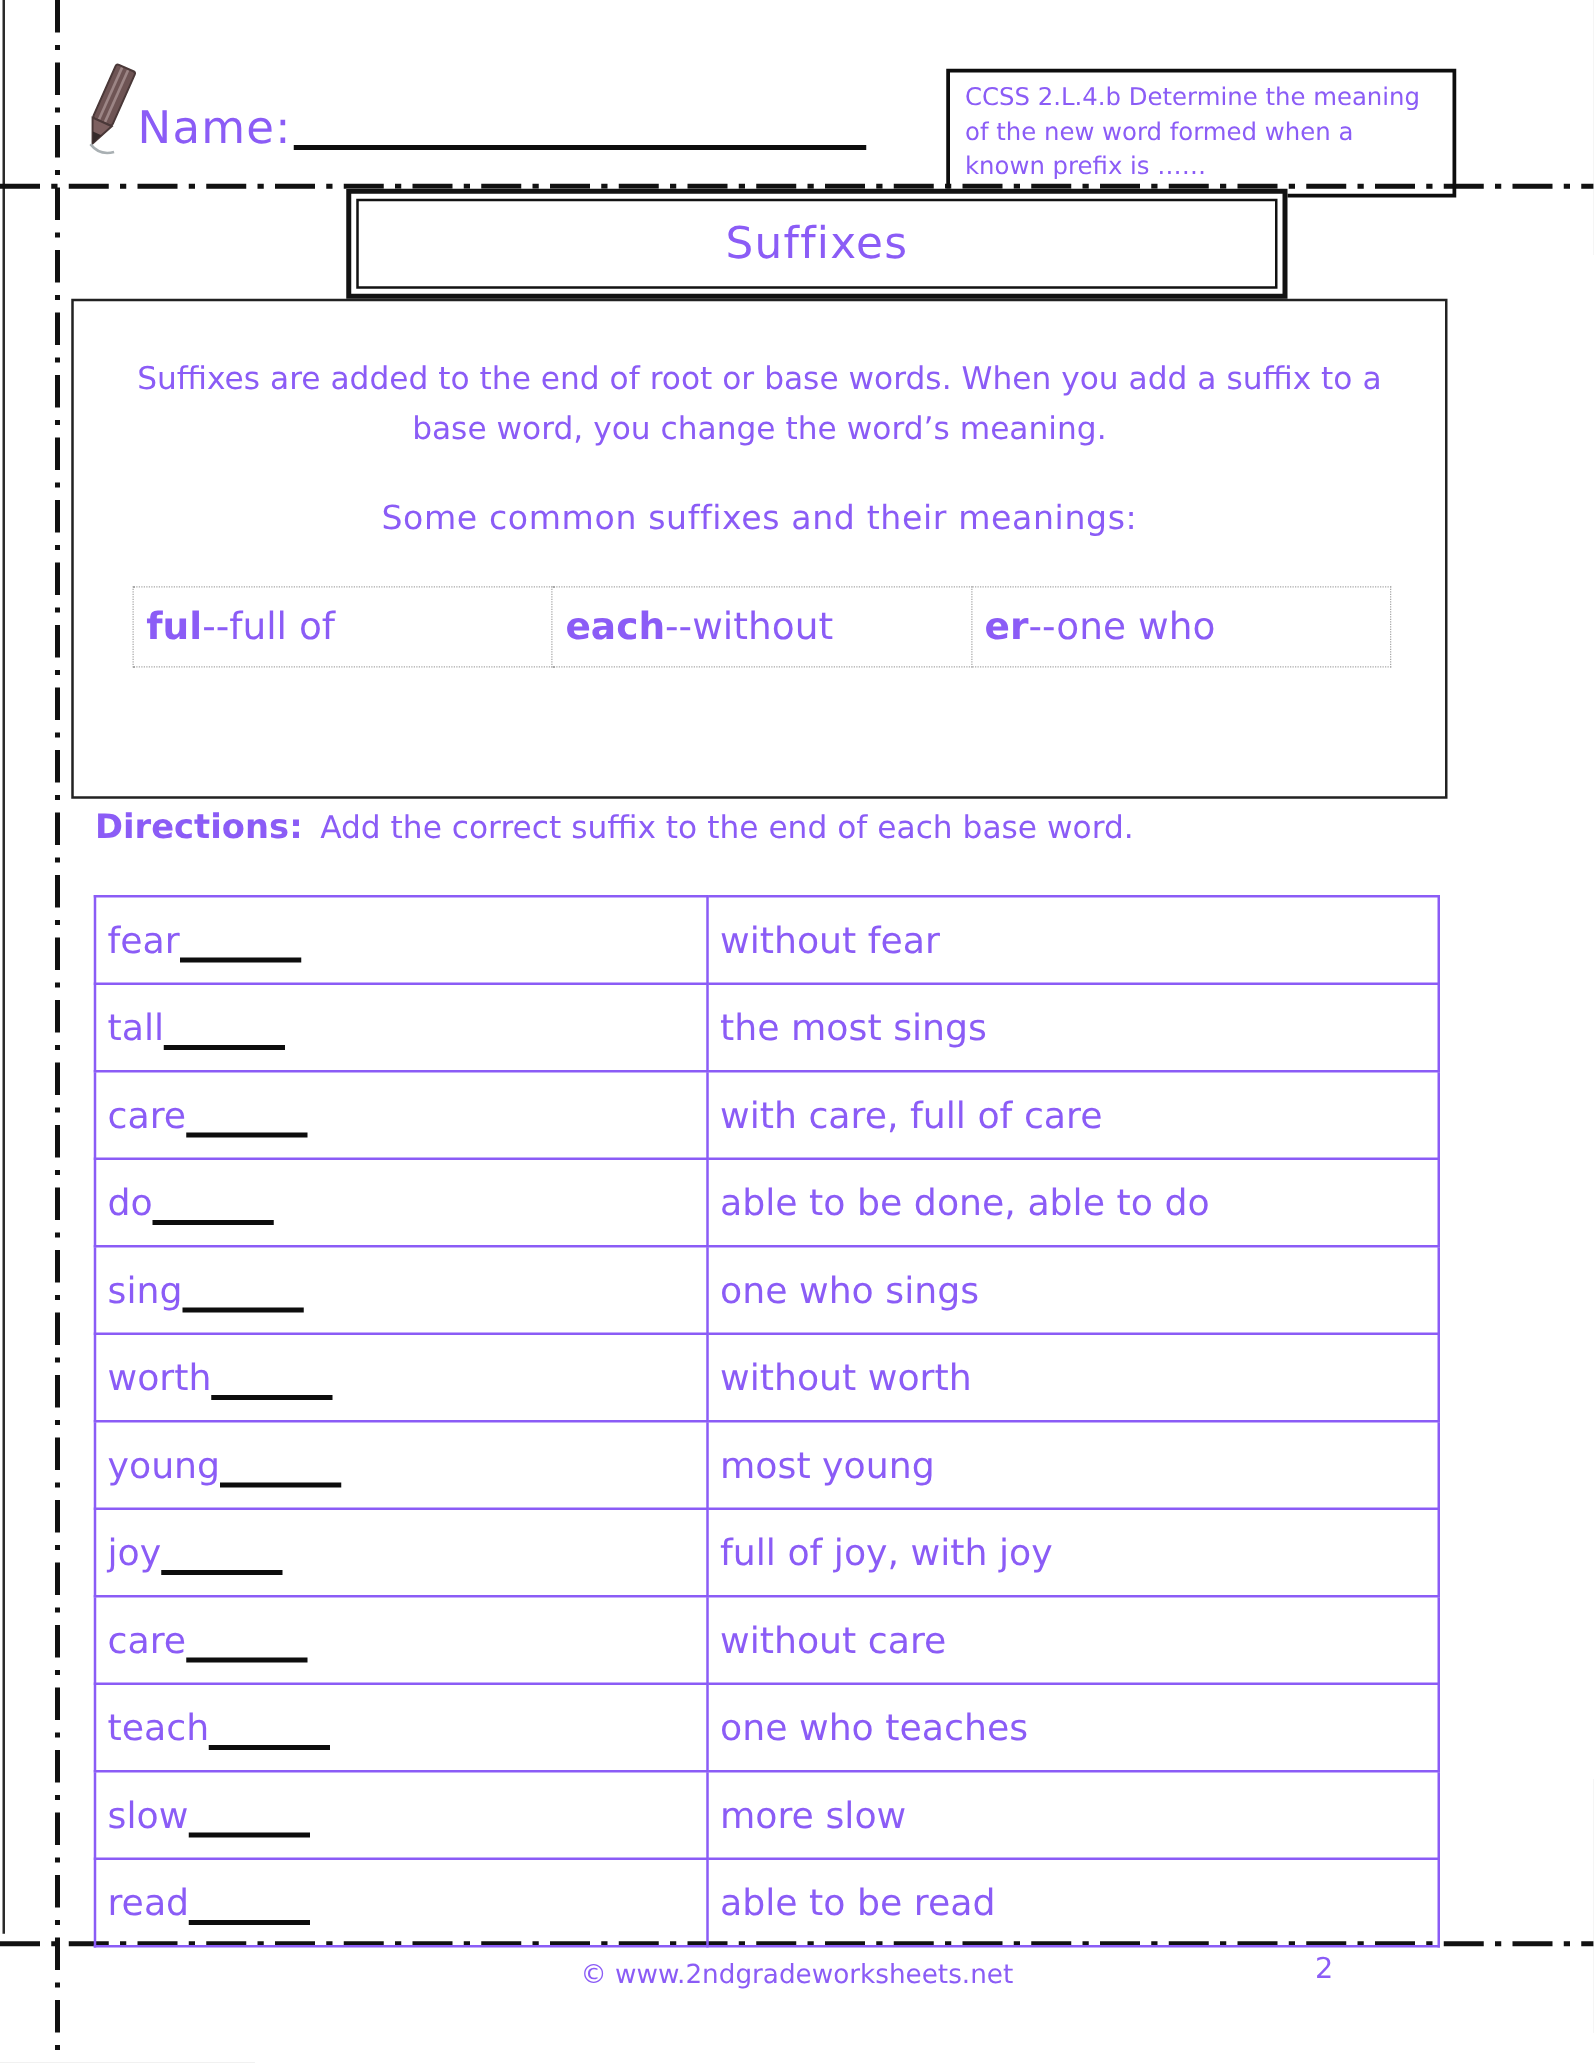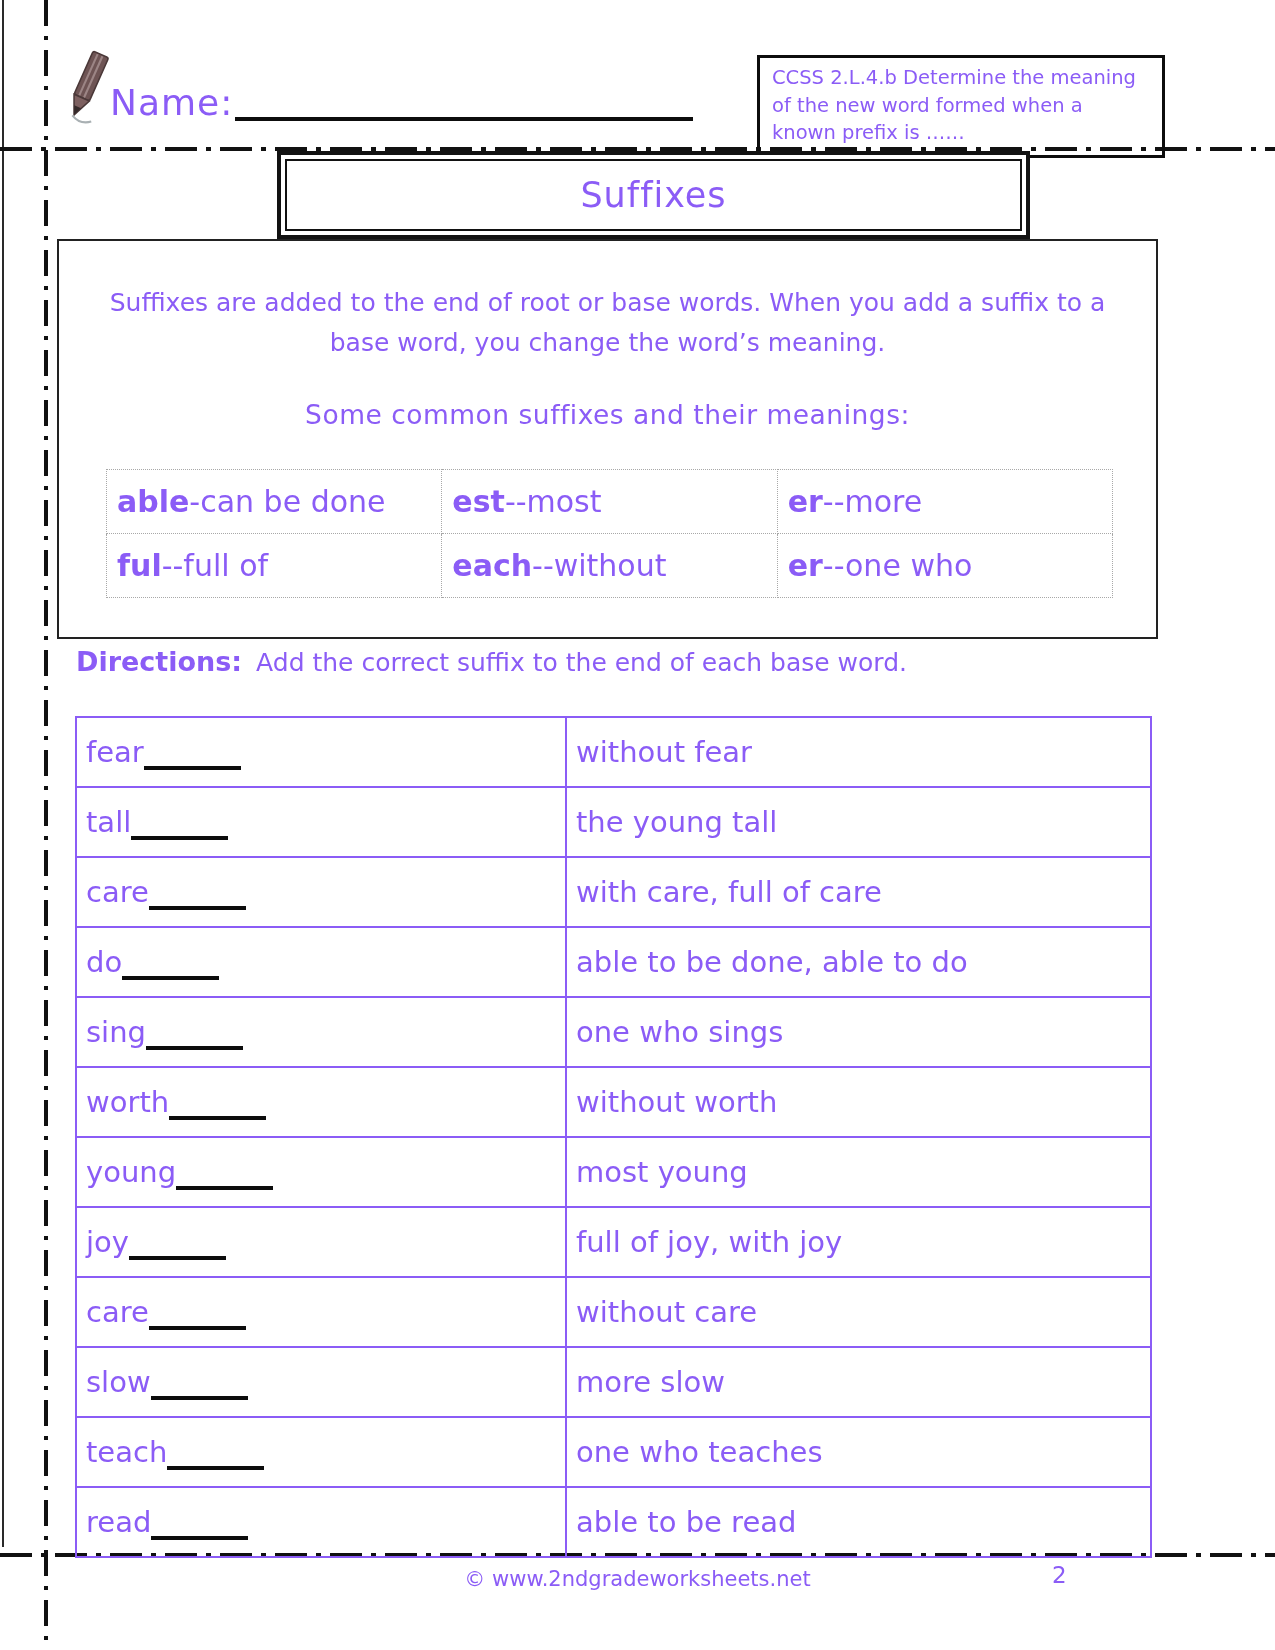--- a/index.html
+++ b/index.html
@@ -108,25 +108,20 @@
   <div class="title-box">
     <div class="title-box-inner">Suffixes</div>
   </div>
 
   <div class="content-box">
     <div class="intro-paragraph">Suffixes are added to the end of root or base words.  When you add a suffix to a base word, you change the word’s meaning.</div>
     <div class="intro-subheading">Some common suffixes and their meanings:</div>
 
     <table class="mini-table">
       <tbody>
-          <tr>
-        <td><span class="mini-term">able</span><span>-can be done</span></td>
-        <td><span class="mini-term">est</span><span>--most</span></td>
-        <td><span class="mini-term">er</span><span>--more</span></td>
-      </tr>
       <tr>
         <td><span class="mini-term">ful</span><span>--full of</span></td>
         <td><span class="mini-term">each</span><span>--without</span></td>
         <td><span class="mini-term">er</span><span>--one who</span></td>
       </tr>
     </tbody>
       </table>
   </div>
 
   <div class="directions">
@@ -134,21 +129,21 @@
   </div>
 
   <table class="exercise-table">
     <tbody>
         <tr>
       <td class="col-word"><span>fear</span><span class="blank"></span></td>
       <td>without fear</td>
     </tr>
     <tr>
       <td class="col-word"><span>tall</span><span class="blank"></span></td>
-      <td>the young tall</td>
+      <td>the most sings</td>
     </tr>
     <tr>
       <td class="col-word"><span>care</span><span class="blank"></span></td>
       <td>with care, full of care</td>
     </tr>
     <tr>
       <td class="col-word"><span>do</span><span class="blank"></span></td>
       <td>able to be done, able to do</td>
     </tr>
     <tr>
@@ -165,26 +160,26 @@
     </tr>
     <tr>
       <td class="col-word"><span>joy</span><span class="blank"></span></td>
       <td>full of joy, with joy</td>
     </tr>
     <tr>
       <td class="col-word"><span>care</span><span class="blank"></span></td>
       <td>without care</td>
     </tr>
     <tr>
+      <td class="col-word"><span>teach</span><span class="blank"></span></td>
+      <td>one who teaches</td>
+    </tr>
+    <tr>
       <td class="col-word"><span>slow</span><span class="blank"></span></td>
       <td>more slow</td>
-    </tr>
-    <tr>
-      <td class="col-word"><span>teach</span><span class="blank"></span></td>
-      <td>one who teaches</td>
     </tr>
     <tr>
       <td class="col-word"><span>read</span><span class="blank"></span></td>
       <td>able to be read</td>
     </tr>
   </tbody>
     </table>
 
   <div class="footer-copyright">© www.2ndgradeworksheets.net</div>
   <div class="footer-page-number">2</div>

